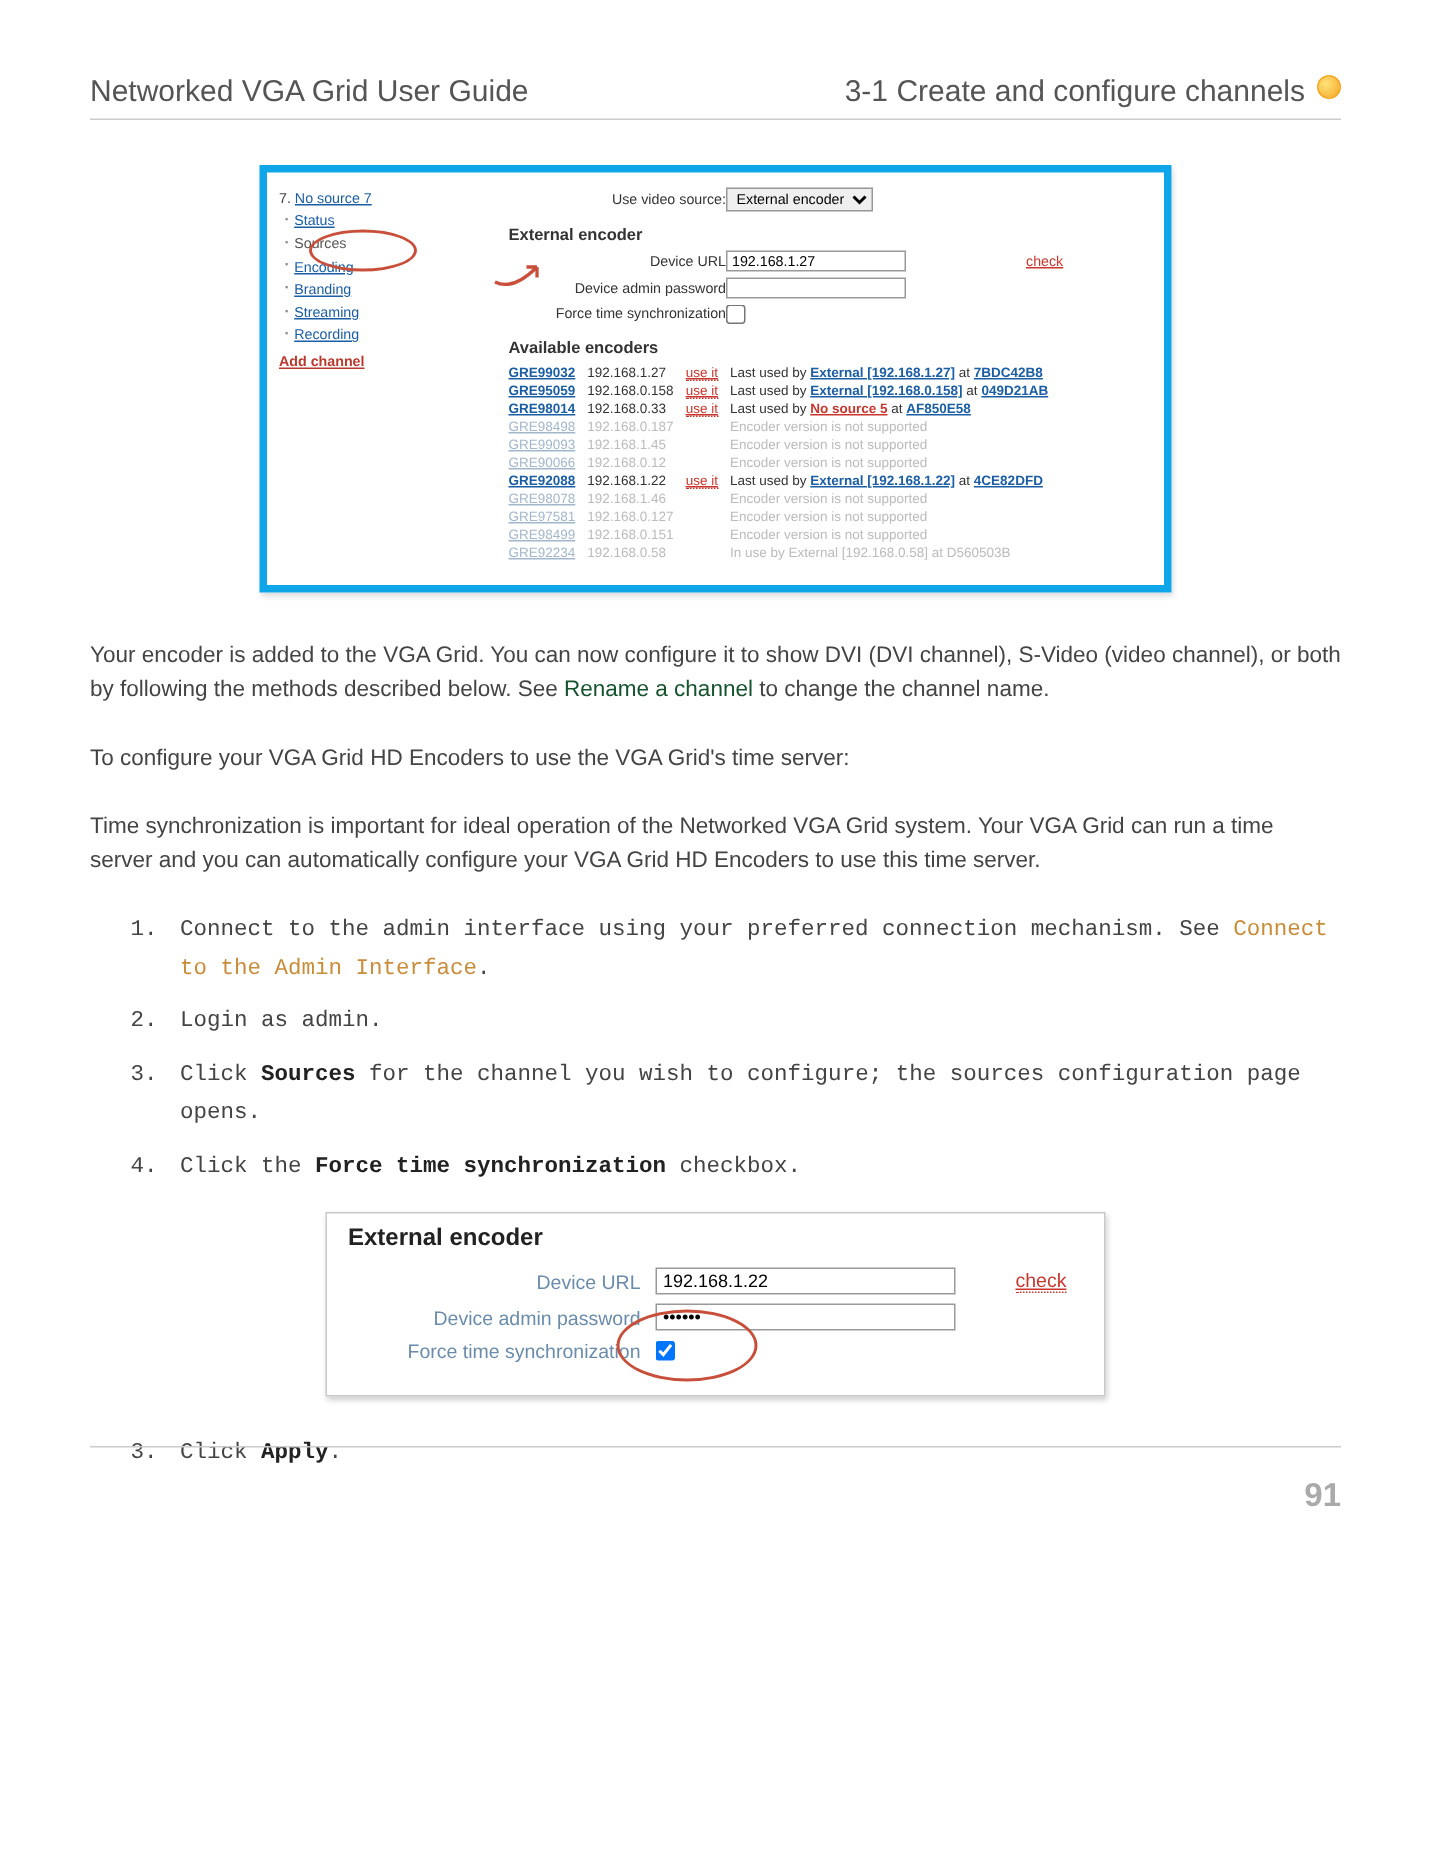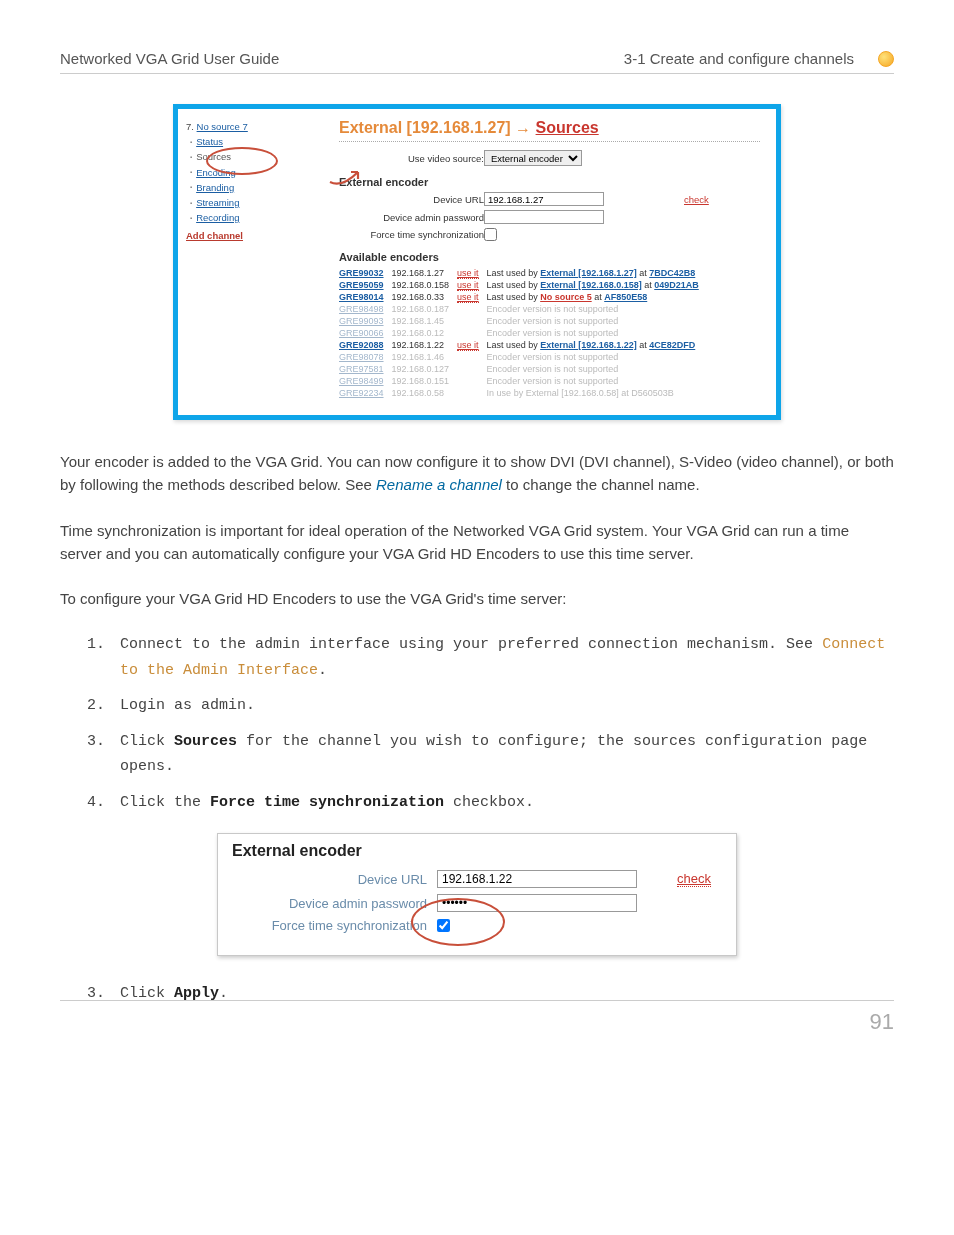--- a/index.html
+++ b/index.html
@@ -15,24 +15,24 @@
     padding: 50px 60px 40px 60px;
     position: relative;
   }
   .header {
     display: flex;
     justify-content: space-between;
     align-items: center;
     border-bottom: 1px solid #ccc;
     padding-bottom: 6px;
     margin-bottom: 30px;
-    font-size: 15px;
+    font-size: 20px;
     color: #555;
   }
-  .header-right { display: flex; align-items: flex-end; gap: 24px; }
+  .header-right { display: flex; align-items: flex-start; gap: 8px; }
   .brand-dot {
     width: 16px; height: 16px; border-radius: 50%;
     background: radial-gradient(circle at 35% 35%, #ffe27a, #f5a623);
     border: 1px solid #f5a623;
   }
 
   
   .shot1 {
     margin: 0 auto 30px auto;
     width: 608px;
@@ -91,21 +91,21 @@
   .shot1 table.enc .name.dim { color: #a3b7cc; font-weight: normal;}
   .shot1 table.enc .ip { color: #333; }
   .shot1 table.enc .ip.dim { color: #bbb; }
   .shot1 table.enc .use { color: #c9362e; text-decoration: underline; border-bottom:1px dotted #c9362e;}
   .shot1 table.enc .note { color: #333; }
   .shot1 table.enc .note.dim { color: #bbb; }
   .shot1 table.enc .nlink { color: #1b5ea3; text-decoration: underline; font-weight:bold;}
   .shot1 table.enc .nlink.red { color: #c9362e; }
 
   .body-text { font-size: 15px; line-height: 1.55; color: #444; margin-bottom: 22px; }
-  .body-text .link { color: #0369a1; font-style: italic; }
+  .body-text .link { color: #14532d; }
   .h2 { font-size: 26px; color: #c98d3a; font-weight: 400; margin: 10px 0 16px 0; }
   ol.steps { font-size: 15px; line-height: 1.7; color: #444; padding-left: 54px; margin-bottom: 18px; font-family: Liberation Mono, monospace;}
   ol.steps li { padding-left: 6px; margin-bottom: 10px; }
   ol.steps .link { color: #c98d3a; }
   ol.steps b { font-weight: 700; color:#222;}
 
   
   .shot2wrap { display:flex; justify-content:center; margin-bottom: 25px;}
   .shot2 {
     width: 520px;
@@ -130,23 +130,24 @@
     border-radius: 50%;
     pointer-events: none;
   }
 
   .footer {
     position: absolute;
     bottom: 30px;
     left: 60px; right: 60px;
     border-top: 1px solid #ccc;
     text-align: right;
-    padding-top: 8px;
+    padding-top: 19px;
     font-size: 22px;
     color: #aaa;
+    font-weight: bold;
   }
 </style>
 </head>
 <body>
 
 <div class="page">
   <div class="header">
     <span>Networked VGA Grid User Guide</span>
     <div class="header-right">
       <span>3-1 Create and configure channels</span>
@@ -169,23 +170,20 @@
         <li><a href="#">Status</a></li>
         <li><span style="color:#555;">Sources</span></li>
         <li><a href="#">Encoding</a></li>
         <li><a href="#">Branding</a></li>
         <li><a href="#">Streaming</a></li>
         <li><a href="#">Recording</a></li>
       </ul>
       <a href="#" class="addch">Add channel</a>
     </div>
     <div class="main">
-      <div class="title">
-        <span class="orange">External [192.168.1.27]</span><span class="orange"> → </span><span class="red">Sources</span>
-      </div>
       <div class="row">
         <span class="lbl">Use video source:</span>
         <select><option>External encoder</option></select>
       </div>
       <div class="sectitle">External encoder</div>
       <div class="row">
         <span class="lbl">Device URL</span>
         <input type="text" value="192.168.1.27" style="">
         <a href="#" class="link">check</a>
       </div>
@@ -269,22 +267,22 @@
           </tbody>
         </table>
     </div>
   </div>
 
   <p class="body-text">
     <span>Your encoder is added to the VGA Grid. You can now configure it to show DVI (DVI channel), S-Video (video channel), or both by following the methods described below. See </span><span class="link">Rename a channel</span><span> to change the channel name.</span>
   </p>
 
 
+  <p class="body-text">To configure your VGA Grid HD Encoders to use the VGA Grid's time server:</p>
   <p class="body-text">Time synchronization is important for ideal operation of the Networked VGA Grid system. Your VGA Grid can run a time server and you can automatically configure your VGA Grid HD Encoders to use this time server.</p>
-  <p class="body-text">To configure your VGA Grid HD Encoders to use the VGA Grid's time server:</p>
 
   <ol class="steps">
     <li>
       <span>Connect to the admin interface using your preferred connection mechanism. See </span><span class="link">Connect to the Admin Interface</span><span>.</span>
     </li>
     <li>Login as admin.</li>
     <li>
       <span>Click </span><b>Sources</b><span> for the channel you wish to configure; the sources configuration page opens.</span>
     </li>
     <li>

